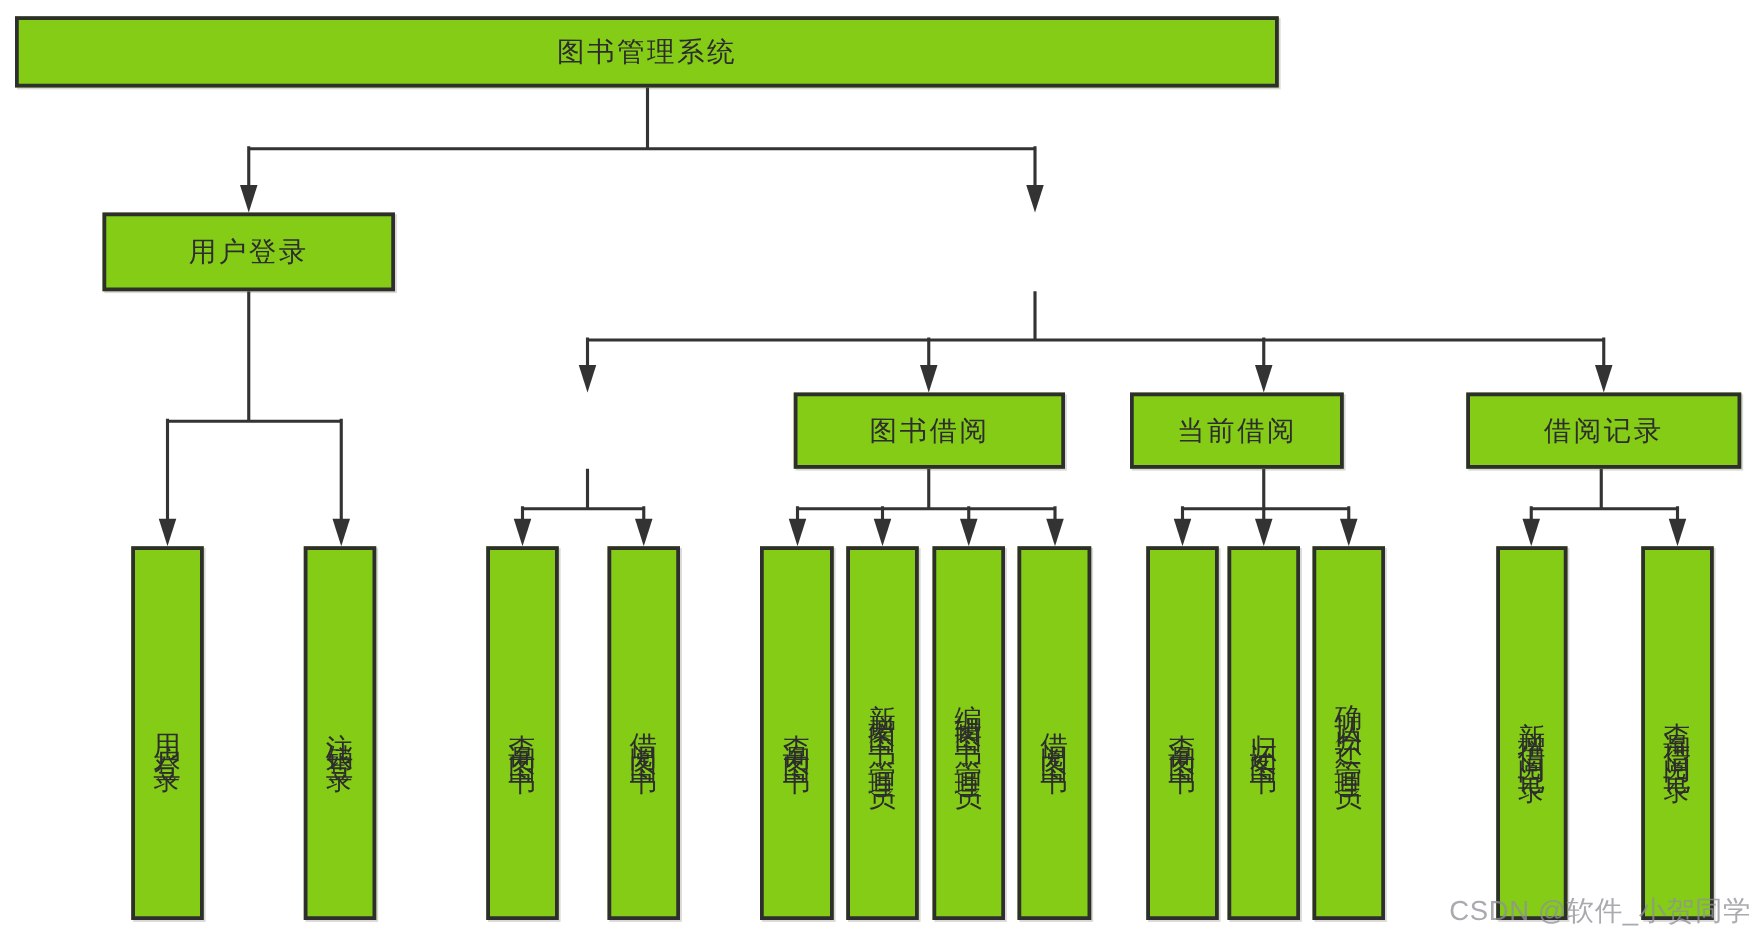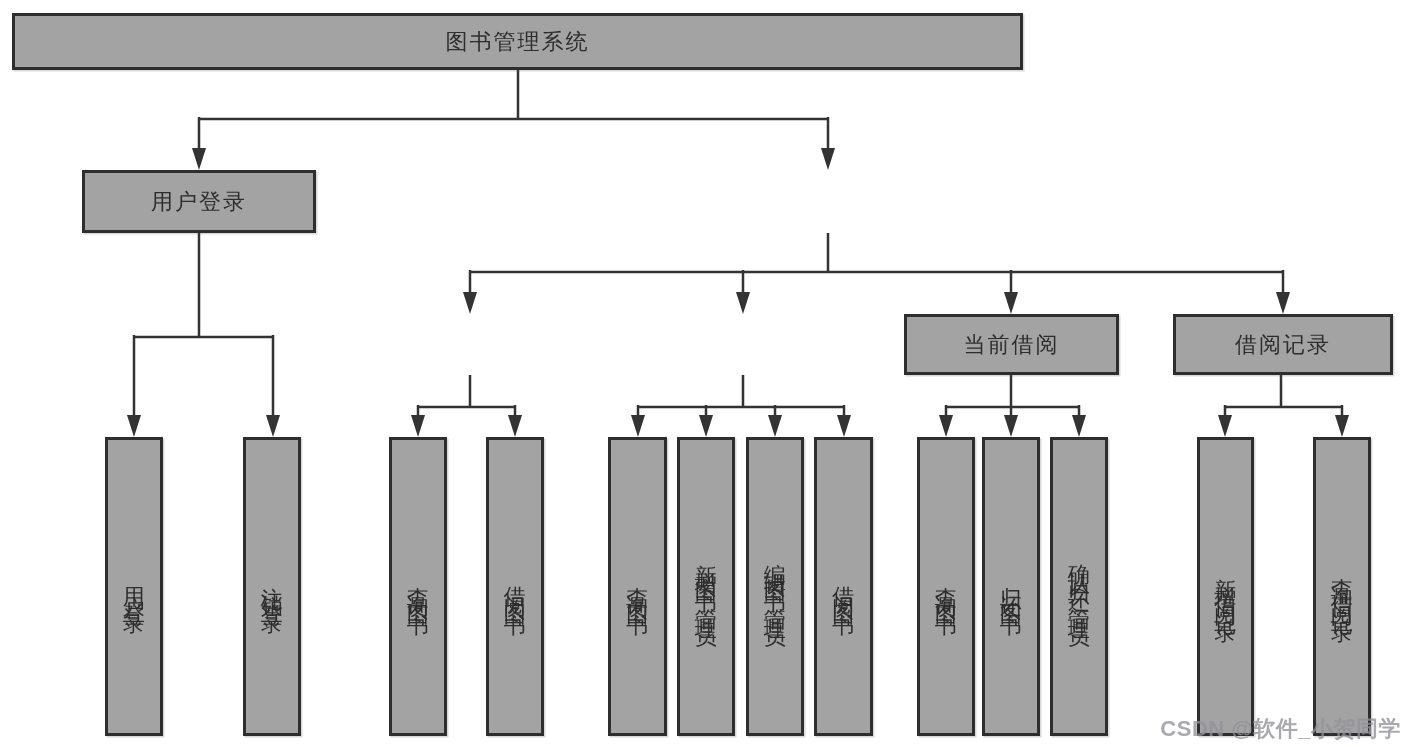--- a/index.html
+++ b/index.html
@@ -7,21 +7,21 @@
     width:1405px;height:747px;
     background:#ffffff;
     position:relative;
     overflow:hidden;
     font-family:"Liberation Sans","DejaVu Sans",sans-serif;
   }
   .stage{position:absolute;inset:0;}
   svg.connectors{position:absolute;left:0;top:0;z-index:1;}
   .box{
     position:absolute;
-    background:#a3a3a3;
+    background:#84cc16;
     border:3px solid #2e2e2e;
     box-sizing:border-box;
     display:flex;align-items:center;justify-content:center;
     box-shadow:1.5px 1.5px 0 rgba(80,80,80,0.22);
     z-index:2;
   }
   .h-label{
     font-size:22px;color:#2d2d2d;letter-spacing:2px;
     white-space:nowrap;line-height:1;
   }
@@ -33,21 +33,20 @@
     white-space:nowrap;
   }
   .watermark{
     position:absolute;
     top:714px;right:4px;
     font-size:22px;
     color:rgba(145,145,152,0.78);
     letter-spacing:0.5px;
     z-index:5;
     white-space:nowrap;
-    font-weight:bold;
   }
 </style>
 </head>
 <body>
 
 <div class="stage">
 
   <svg class="connectors" width="1405" height="747" viewBox="0 0 1405 747">
     <g stroke="#333333" stroke-width="2.5" fill="none">
 
@@ -89,21 +88,24 @@
   </svg>
 
   <div class="box" style="left:12px;top:13px;width:1011px;height:57px">
     <span class="h-label">图书管理系统</span>
   </div>
 
   <div class="box" style="left:82px;top:170px;width:234px;height:63px">
     <span class="h-label">用户登录</span>
   </div>
 
-  <div class="box" style="left:904px;top:314px;width:215px;height:61px">
+  <div class="box" style="left:635px;top:314px;width:217px;height:61px">
+    <span class="h-label">图书借阅</span>
+  </div>
+  <div class="box" style="left:904px;top:314px;width:171px;height:61px">
     <span class="h-label">当前借阅</span>
   </div>
   <div class="box" style="left:1173px;top:314px;width:220px;height:61px">
     <span class="h-label">借阅记录</span>
   </div>
 
   <div class="box" style="left:105px;top:437px;width:58px;height:299px">
     <span class="v-label">用户登录</span>
   </div>
   <div class="box" style="left:243px;top:437px;width:58px;height:299px">

